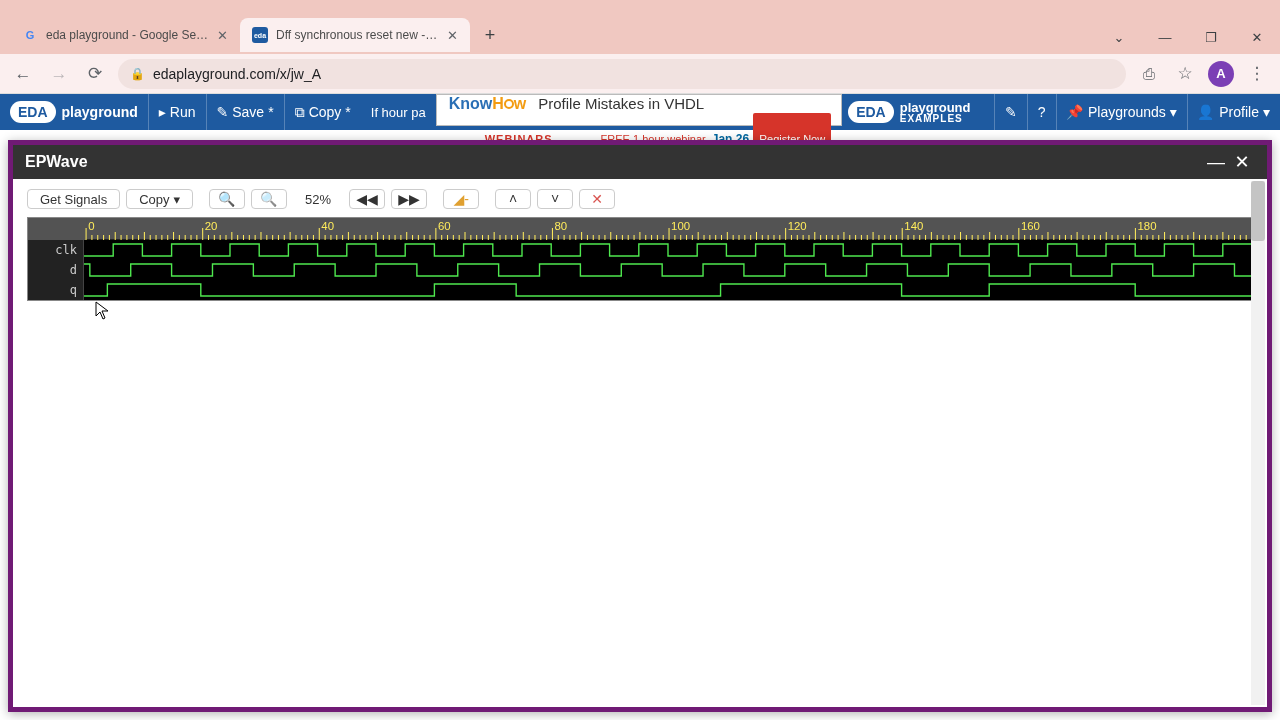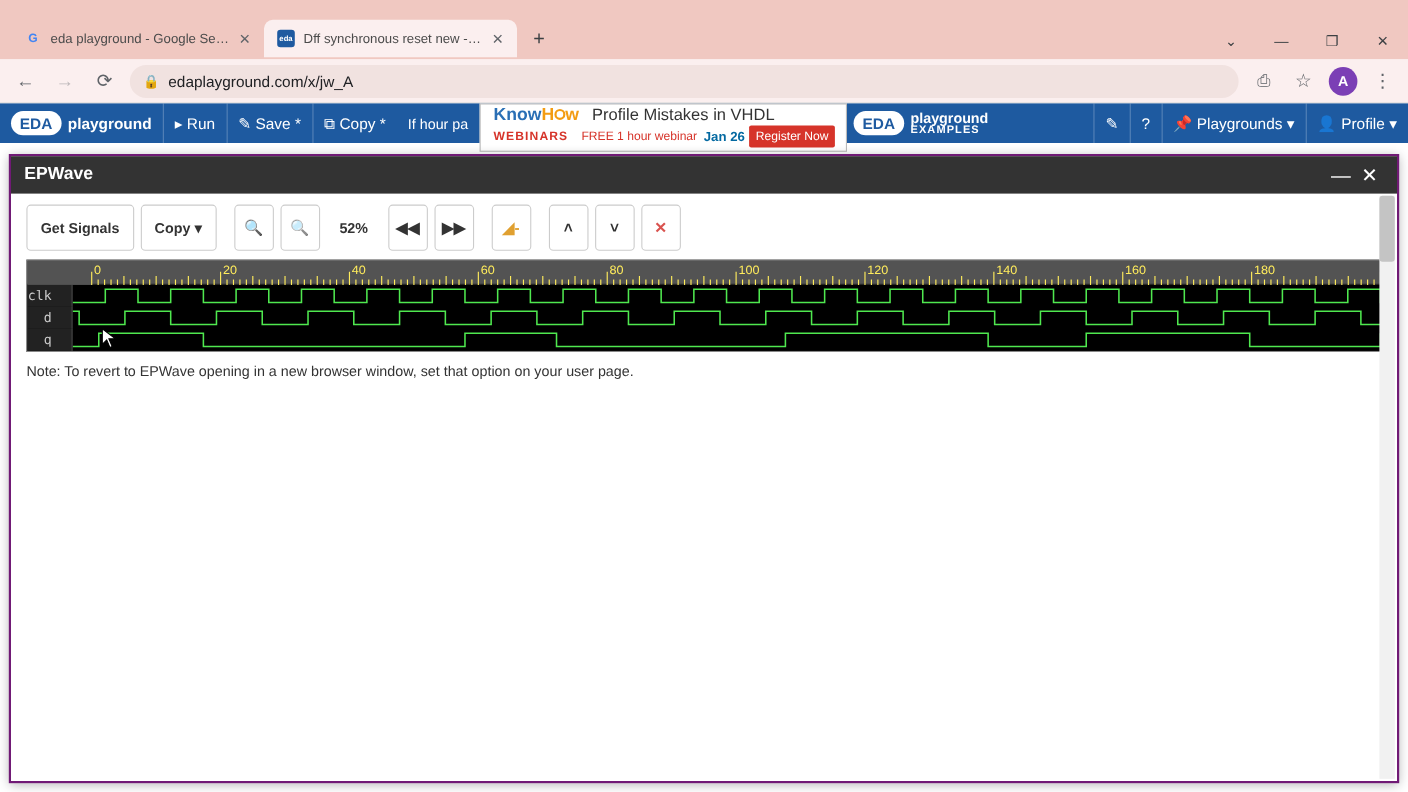--- a/index.html
+++ b/index.html
@@ -24,56 +24,56 @@
 .lock { font-size:12px; color:#5f6368; }
 .addr-tail { display:flex; gap:10px; align-items:center; }
 .avatar { width:26px; height:26px; border-radius:50%; background:#7b3fb5; color:#fff; display:flex; align-items:center; justify-content:center; font-size:13px; font-weight:bold; }
 
 
 .eda-bar { height:36px; background:#1e5aa0; display:flex; align-items:stretch; color:#fff; font-size:14px; }
 .eda-logo { display:flex; align-items:center; padding:0 10px; gap:6px; }
 .eda-oval { background:#fff; color:#1e5aa0; font-weight:bold; padding:3px 8px; border-radius:14px; font-size:14px; position:relative; }
 .eda-btn { display:flex; align-items:center; gap:4px; padding:0 10px; border-left:1px solid rgba(255,255,255,.25); cursor:pointer; }
 .eda-text { padding:0 10px; display:flex; align-items:center; color:#fff; font-size:13px; }
-.banner { flex:0 0 auto; height:44px; display:flex; align-items:center; background:#fff; border:1px solid #bbb; }
+.banner { flex:0 0 auto; height:32px; display:flex; background:#fff; border:1px solid #bbb; }
 .banner .kh { font-family:Georgia,serif; font-size:16px; padding:0 6px; }
 .banner .kh b.how { color:#f39c12; }
 .banner .txt { padding:0 6px; font-size:15px; color:#333; }
-.banner .sub { font-size:11px; color:#d6342a; padding:0 6px; }
-.banner .regbtn { background:#d6342a; color:#fff; font-size:11px; padding:4px 6px; margin:0 4px; border-radius:2px; }
+.banner .sub { font-size:11px; color:#d6342a; padding:0 6px;margin-left:36px; }
+.banner .regbtn { background:#d6342a; color:#fff; font-size:11px; padding:20px 6px; margin:0 4px; border-radius:2px; }
 .banner .date { color:#0369a1; font-weight:bold; font-size:12px; }
 .eda-right { margin-left:auto; display:flex; }
 
 
-.modal-wrap { position:absolute; top:140px; left:8px; right:8px; bottom:8px; background:#fff; border:2px solid #701a75; box-shadow:0 2px 10px rgba(0,0,0,.3); }
+.modal-wrap { position:absolute; top:140px; left:8px; right:8px; bottom:8px; background:#fff; border:5px solid #701a75; box-shadow:0 2px 10px rgba(0,0,0,.3); }
 .modal-head { background:#333; color:#fff; height:34px; display:flex; align-items:center; padding:0 12px; }
 .modal-title { font-size:16px; font-weight:bold; }
 .modal-head .spacer { flex:1; }
 .modal-ico { width:26px; height:26px; display:flex; align-items:center; justify-content:center; font-size:18px; cursor:pointer; }
 .modal-body { padding:10px 14px; position:relative; }
 
 
 .ft-row { display:flex; align-items:center; gap:10px; margin-bottom:10px; }
 .ft-lbl { font-size:13px; font-weight:bold; }
 .ft-input { width:150px; height:26px; background:#eee; border:1px solid #ccc; border-radius:3px; padding:0 8px; font-size:13px; color:#555; }
 
 
 .tb-row { display:flex; align-items:center; gap:6px; margin-bottom:8px; }
-.tb-btn { height:42px; border:1px solid #ccc; background:#fff; border-radius:4px; padding:0 12px; font-size:13px; cursor:pointer; display:flex; align-items:center; gap:4px; color:#333;font-weight:bold; }
+.tb-btn { height:20px; border:1px solid #ccc; background:#fff; border-radius:4px; padding:0 12px; font-size:13px; cursor:pointer; display:flex; align-items:center; gap:4px; color:#333; }
 .tb-btn.icon-only { padding:0; width:36px; justify-content:center; font-size:14px; }
 .tb-sep { width:4px; }
 .tb-red { color:#d9534f; }
 .tb-orange { color:#e0a030; }
 
 
 .wave-wrap { border:1px solid #888; background:#444; }
 .wave-ruler { height:22px; position:relative; background:#535353; border-bottom:1px solid #222; }
 .wave-rows { background:#000; }
 .wave-row { height:20px; display:flex; align-items:stretch; }
-.sig-name { width:41px; background:#222; color:#ccc; font:12px/20px monospace; text-align:right; padding-right:18px; border-right:1px solid #444; }
+.sig-name { width:56px; background:#222; color:#ccc; font:12px/20px monospace; text-align:right; padding-right:6px; border-right:1px solid #444; }
 .sig-canvas { flex:1; position:relative; }
 svg.wave { width:100%; height:20px; display:block; }
 svg.ruler { width:100%; height:22px; display:block; }
 
 .note { font-size:13px; color:#333; margin-top:10px; }
 
 .scroll-track { position:absolute; right:2px; top:36px; bottom:2px; width:14px; background:#f1f1f1; }
 .scroll-thumb { position:absolute; top:0; width:14px; height:60px; background:#c4c4c4; border-radius:3px; }
 
 .cursor-arrow { position:absolute; width:14px; height:20px; pointer-events:none; }
@@ -473,21 +473,20 @@
             <div class="sig-name">q</div>
             <div class="sig-canvas">
               <svg class="wave" viewBox="0 0 1180 20" preserveAspectRatio="none">
                 <path d="M 0 16 L 23.6 16 L 23.6 4 L 118 4 L 118 16 L 354 16 L 354 4 L 436.6 4 L 436.6 16 L 643.1 16 L 643.1 4 L 826 4 L 826 16 L 914.5 16 L 914.5 4 L 1062 4 L 1062 16 L 1180 16 L 1180 4" fill="none" stroke="#4fe84f" stroke-width="1.4"></path>
               </svg>
             </div>
           </div>
         </div>
     </div>
 
-    <div class="note">Note: To revert to EPWave opening in a new browser window, set that option on your user page.</div>
 
     <div class="cursor-arrow" style="left:82px; top:122px">
       <svg viewBox="0 0 14 20">
           <path d="M1 1 L1 15 L5 11 L8 18 L10 17 L7 10 L13 10 Z" fill="#fff" stroke="#000" stroke-width="1"></path>
         </svg>
     </div>
   </div>
 
   <div class="scroll-track">
     <div class="scroll-thumb"></div>

